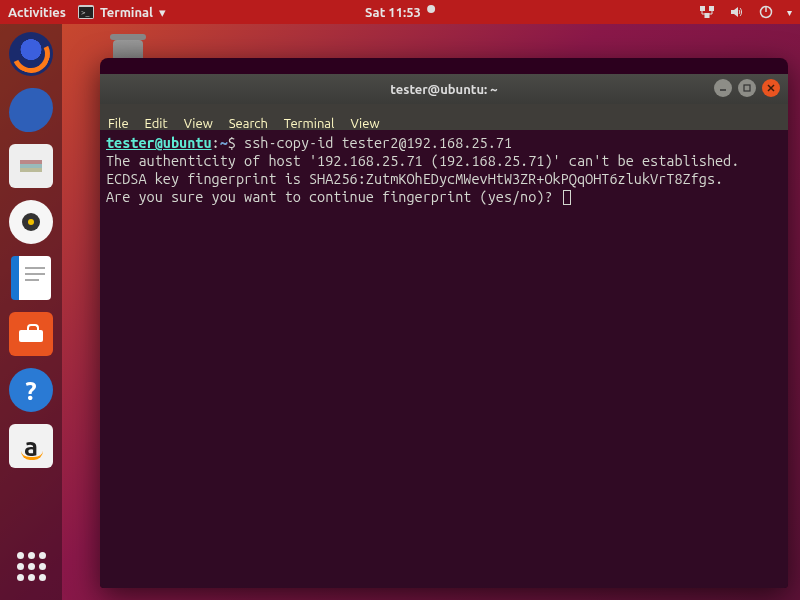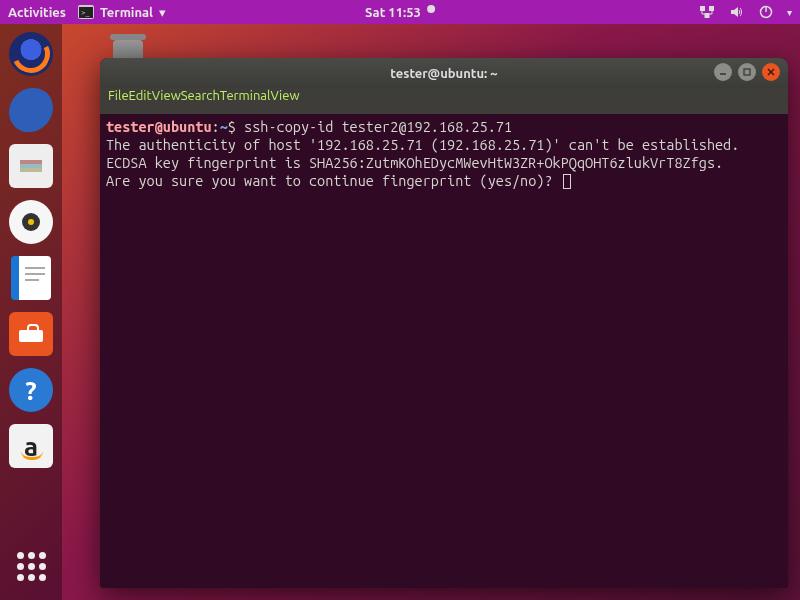--- a/index.html
+++ b/index.html
@@ -3,21 +3,21 @@
 <meta charset="utf-8">
 <style>
 * { margin: 0; padding: 0; box-sizing: border-box; }
 body {
   width: 800px; height: 600px;
   font-family: Ubuntu, sans-serif;
   background: linear-gradient(135deg, #d14f2a 0%, #8a1849 45%, #5e1238 100%);
   overflow: hidden; position: relative;
 }
 .topbar {
-  height: 24px; background: #a21caf; color: #e6e6e6;
+  height: 24px; background: #b91c1c; color: #e6e6e6;
   display: flex; align-items: center; font-size: 13px;
   padding: 0 8px; position: relative;
 }
 .topbar .left { display: flex; align-items: center; gap: 12px; }
 .topbar .center { position: absolute; left: 50%; transform: translateX(-50%); display: flex; gap: 6px; }
 .topbar .right { margin-left: auto; display: flex; align-items: center; gap: 14px; }
 .topbar .bold { font-weight: 600; }
 .topbar svg { display: block; }
 .rec-dot { width: 8px; height: 8px; border-radius: 50%; background: #ddd; }
 .dock {
@@ -50,45 +50,45 @@
 }
 .window {
   position: absolute; left: 100px; top: 58px; width: 688px; height: 530px;
   background: #2c001e; border-radius: 8px 8px 4px 4px;
   box-shadow: 0 8px 30px rgba(0,0,0,0.6); overflow: hidden;
   display: flex; flex-direction: column;
 }
 .titlebar {
   height: 30px; background: linear-gradient(#4a4a46, #3b3b38);
   display: flex; align-items: center; justify-content: center;
-  color: #ddd; font-size: 13px; font-weight: 600; position: relative;
+  color: #ddd; font-size: 13px; font-weight: 600; position: relative; margin-top: 16px;
 }
 .win-controls {
   position: absolute; right: 8px; top: 5px; display: flex; gap: 6px;
 }
 .win-btn {
   width: 18px; height: 18px; border-radius: 50%;
   display: flex; align-items: center; justify-content: center;
   font-size: 11px; color: #333; cursor: pointer;
 }
 .win-min { background: #8d8d87; }
 .win-max { background: #8d8d87; }
 .win-close { background: #e95420; }
 .menubar {
-  height: 26px; background: #3f3d39; display: flex; align-items: flex-start;
-  padding: 0 8px; gap: 0; color: #bef264; font-size: 13px;
+  height: 26px; background: #3f3d39; display: flex; align-items: flex-end;
+  padding: 0 8px; gap: 16px; color: #fef9c3; font-size: 13px;
 }
 .menubar span { cursor: pointer; }
 .term {
   flex: 1; background: #300a24; color: #d3d7cf;
   font-family: "Ubuntu Mono", "DejaVu Sans Mono", monospace;
   font-size: 14.5px; line-height: 1.25; padding: 4px 6px;
   white-space: pre-wrap; word-break: break-all;
 }
-.p-user { color: #fca5a5; font-weight: 600; }
+.p-user { color: #5eead4; font-weight: 600; text-decoration: underline; }
 .p-path { color: #729fcf; font-weight: 600; }
 .cursor {
   display: inline-block; width: 8px; height: 15px;
   border: 1px solid #d3d7cf; vertical-align: text-bottom; margin-left: 2px;
 }
 
 .ico-circle { width: 44px; height: 44px; border-radius: 50%; display:flex; align-items:center; justify-content:center; }
 .ff { background: radial-gradient(circle at 50% 40%, #3b5fde 30%, #1a2a6c 31%); position: relative; }
 .ff::after { content:""; position:absolute; inset:3px; border-radius:50%; border:5px solid transparent; border-right-color:#ff7a18; border-bottom-color:#ff7a18; transform:rotate(20deg);}
 .tb { background: #2e5fb8; transform: skewY(-6deg); }

